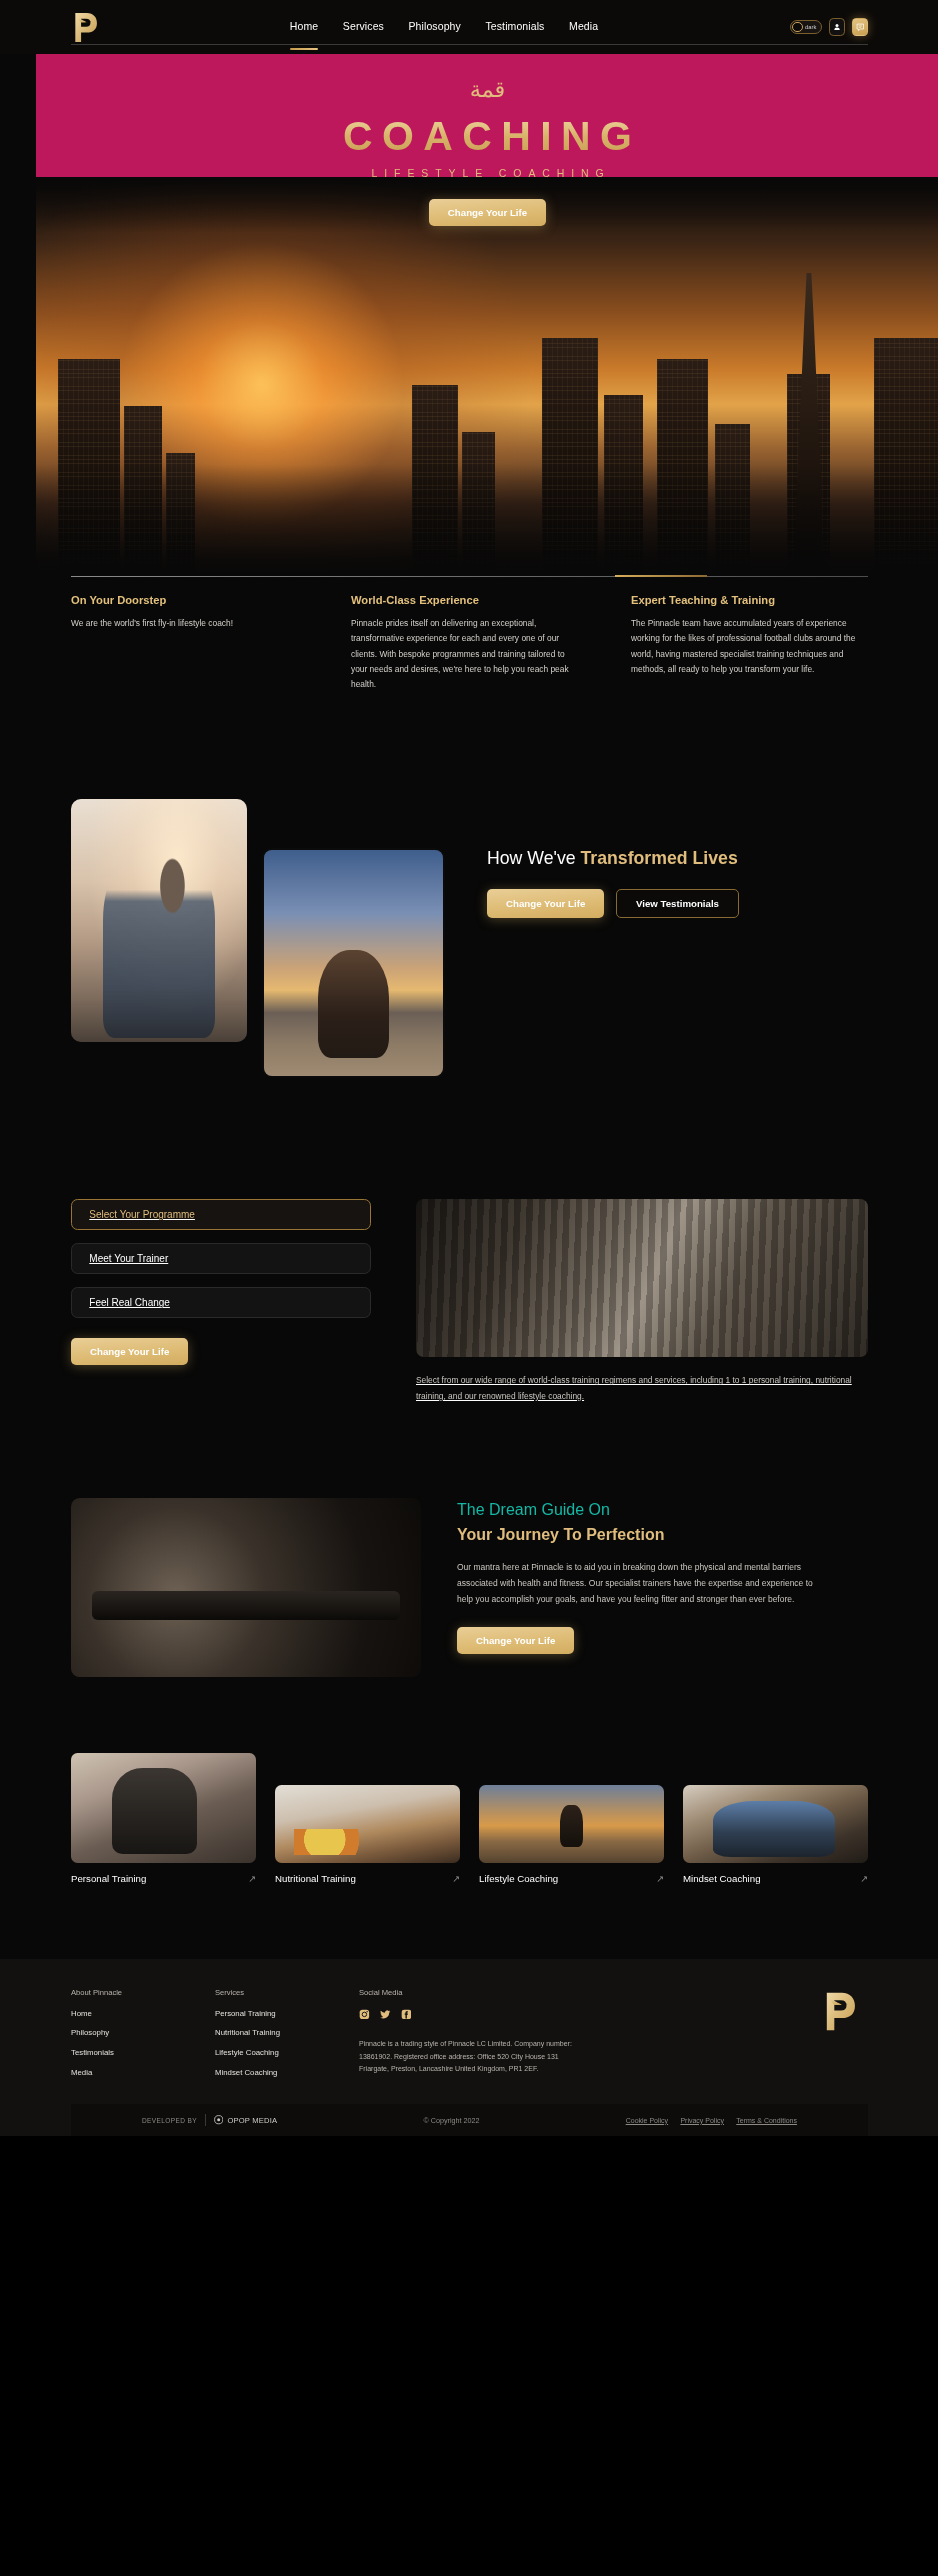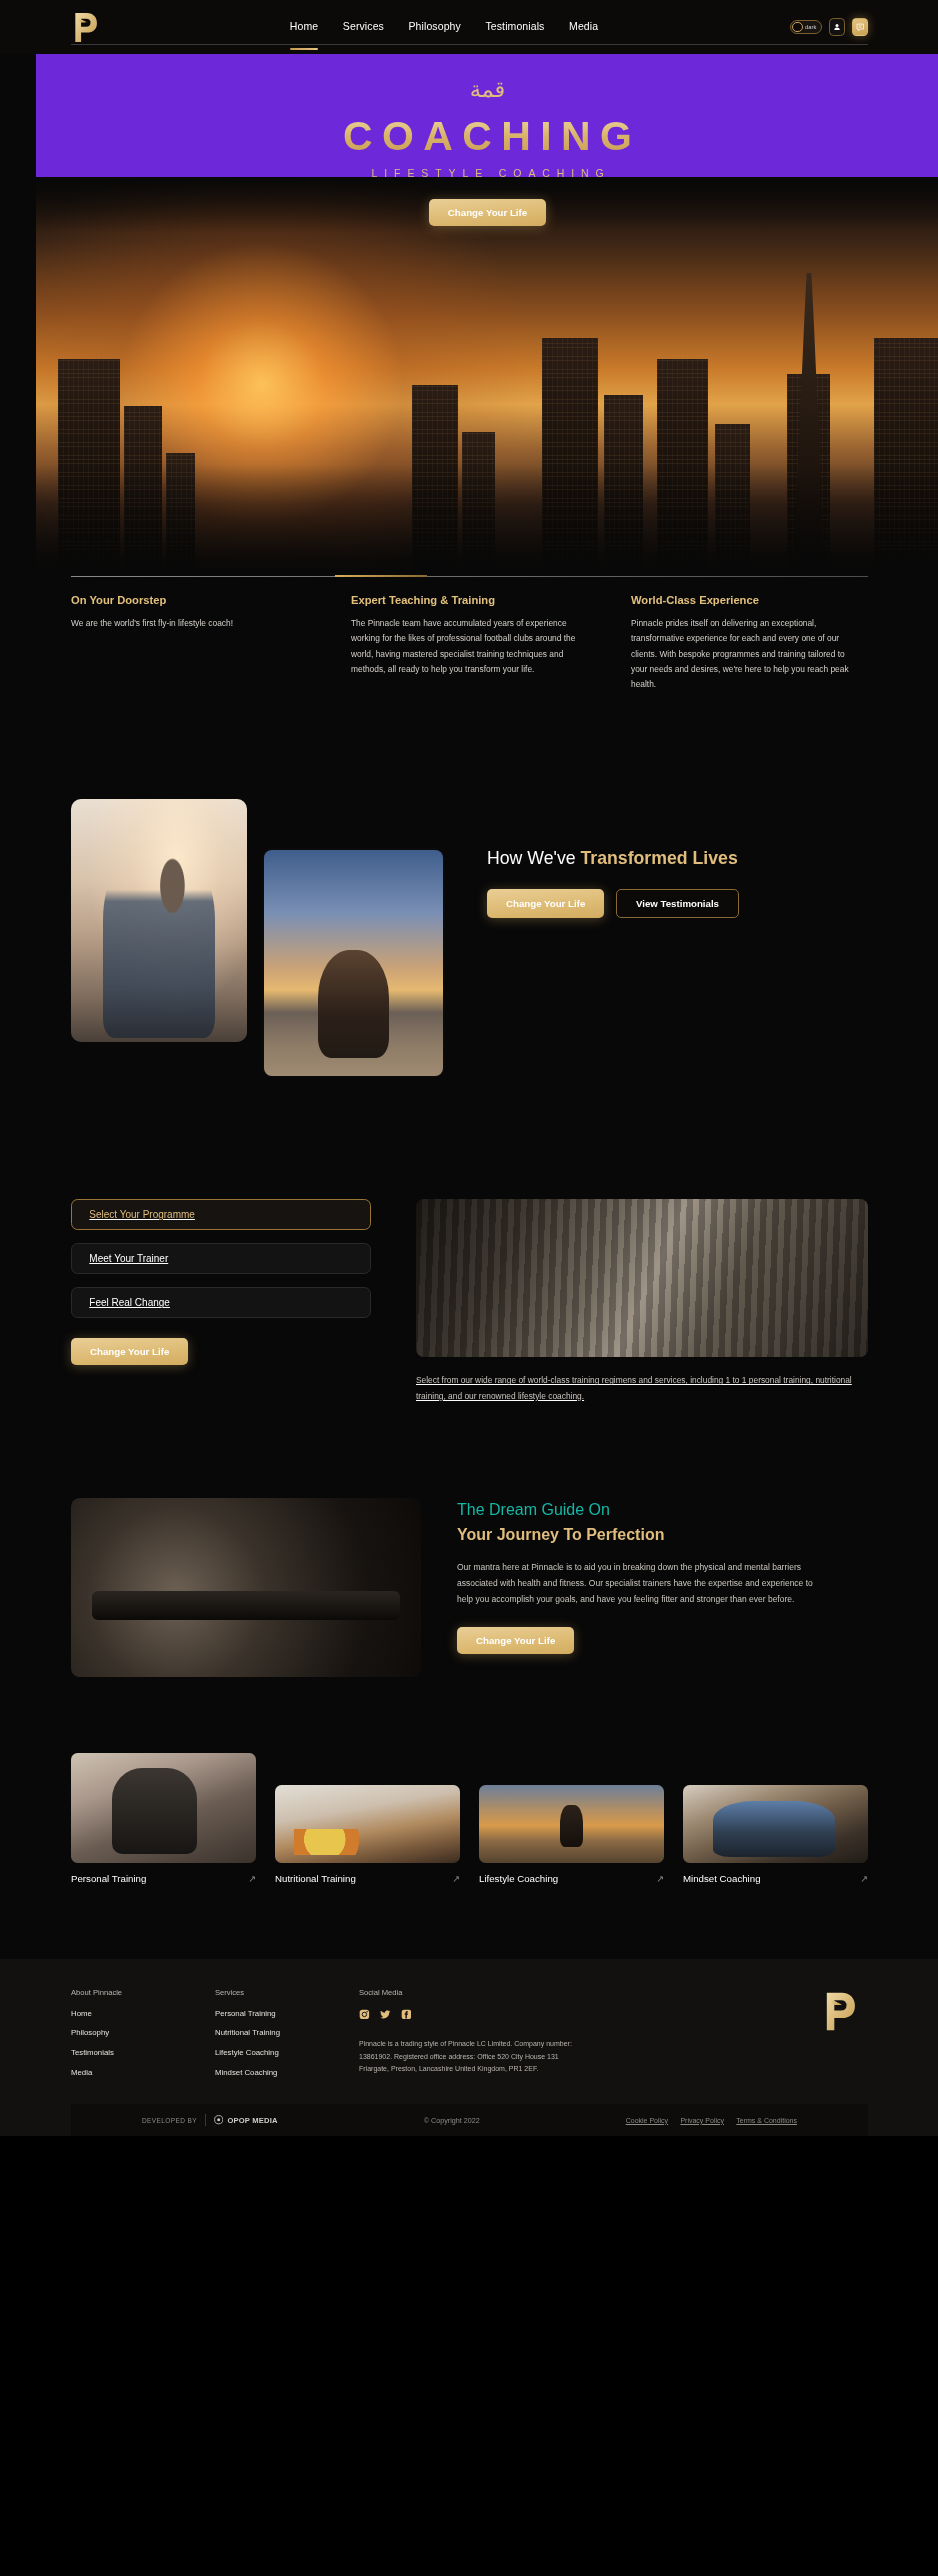--- a/index.html
+++ b/index.html
@@ -46,21 +46,21 @@
   .icon-btn.gold {
     background: linear-gradient(160deg,#e4c483,#c9a052);
     border-color: transparent; box-shadow: 0 0 10px rgba(201,160,82,.45);
   }
   .header-rule {
     position: absolute; left: 71px; right: 71px; bottom: 9.4px; height: 0.7px;
     background: #3a3a3a;
   }
 
   
-  .hero { position: relative; height: 522px; background: #6d28d9; overflow: hidden; margin-left: 36px; }
+  .hero { position: relative; height: 522px; background: #be185d; overflow: hidden; margin-left: 36px; }
   .hero-top { position: relative; z-index: 3; padding-top: 24px; text-align: center; }
   .hero-arabic {
     font-size: 22.4px; color: #e0bd7d; letter-spacing: 0.7px; line-height: 1.1;
   }
   .hero-title {
     margin-top: 10px; font-size: 41px; font-weight: 700; letter-spacing: 9.4px;
     background: linear-gradient(180deg,#f0d9a5 0%,#d9b26a 50%,#c59b4e 100%);
     -webkit-background-clip: text; background-clip: text; color: transparent;
     padding-left: 9.4px;
   }
@@ -232,21 +232,21 @@
   .soc { width: 10.8px; height: 10.8px; display:flex; align-items:center; justify-content:center; cursor:pointer; }
   .legal { font-size: 7px; line-height: 1.75; color: #b9b4ad; max-width: 231px; }
   .footer-logo { position: absolute; right: 81px; top: 30px; width: 38px; height: 45px; }
 
   .copybar {
     background: #0d0c0b; height: 32.5px; display: flex; align-items: center;
     padding: 0 71px; justify-content: space-between; margin-top: 16px;
   }
   .devby { display: flex; align-items: center; gap: 8px; font-size: 6.5px; color: #8d8a86; letter-spacing: 0.4px; }
   .devby .sep { width: 0.7px; height: 12.3px; background: #3a3835; }
-  .opop { display: flex; align-items: center; gap: 4.3px; font-size: 7.6px; color: #cfccc7; font-weight: 700; letter-spacing: 0.2px;}
+  .opop { display: flex; align-items: center; gap: 4.3px; font-size: 7.6px; color: #cfccc7; font-weight: 400; letter-spacing: 0.2px;}
   .copy-center { font-size: 7.2px; color: #8d8a86; }
   .copy-links { display: flex; gap: 12.3px; }
   .copy-links span { font-size: 7px; color: #8d8a86; text-decoration: underline; cursor: pointer; }
 </style>
 </head>
 <body>
 
 <div class="page">
 
   <div class="header">
@@ -322,27 +322,27 @@
 
   </div>
 
   <div class="why-wrap">
     <div class="why-rule"></div>
     <div class="why-grid">
       <div class="why-col">
         <div class="why-h">On Your Doorstep</div>
         <div class="why-p">We are the world's first fly-in lifestyle coach!</div>
       </div>
+      <div class="why-col">
+        <div class="why-h">World-Class Experience</div>
+        <div class="why-p">Pinnacle prides itself on delivering an exceptional, transformative experience for each and every one of our clients. With bespoke programmes and training tailored to your needs and desires, we're here to help you reach peak health.</div>
+      </div>
       <div class="why-col accent">
         <div class="why-h">Expert Teaching &amp; Training</div>
         <div class="why-p">The Pinnacle team have accumulated years of experience working for the likes of professional football clubs around the world, having mastered specialist training techniques and methods, all ready to help you transform your life.</div>
-      </div>
-      <div class="why-col">
-        <div class="why-h">World-Class Experience</div>
-        <div class="why-p">Pinnacle prides itself on delivering an exceptional, transformative experience for each and every one of our clients. With bespoke programmes and training tailored to your needs and desires, we're here to help you reach peak health.</div>
       </div>
     </div>
   </div>
 
   <div class="lives">
     <div class="lives-imgs">
       <div class="img-card img-a">
         <div class="photo ph-run"></div>
       </div>
       <div class="img-card img-b">

